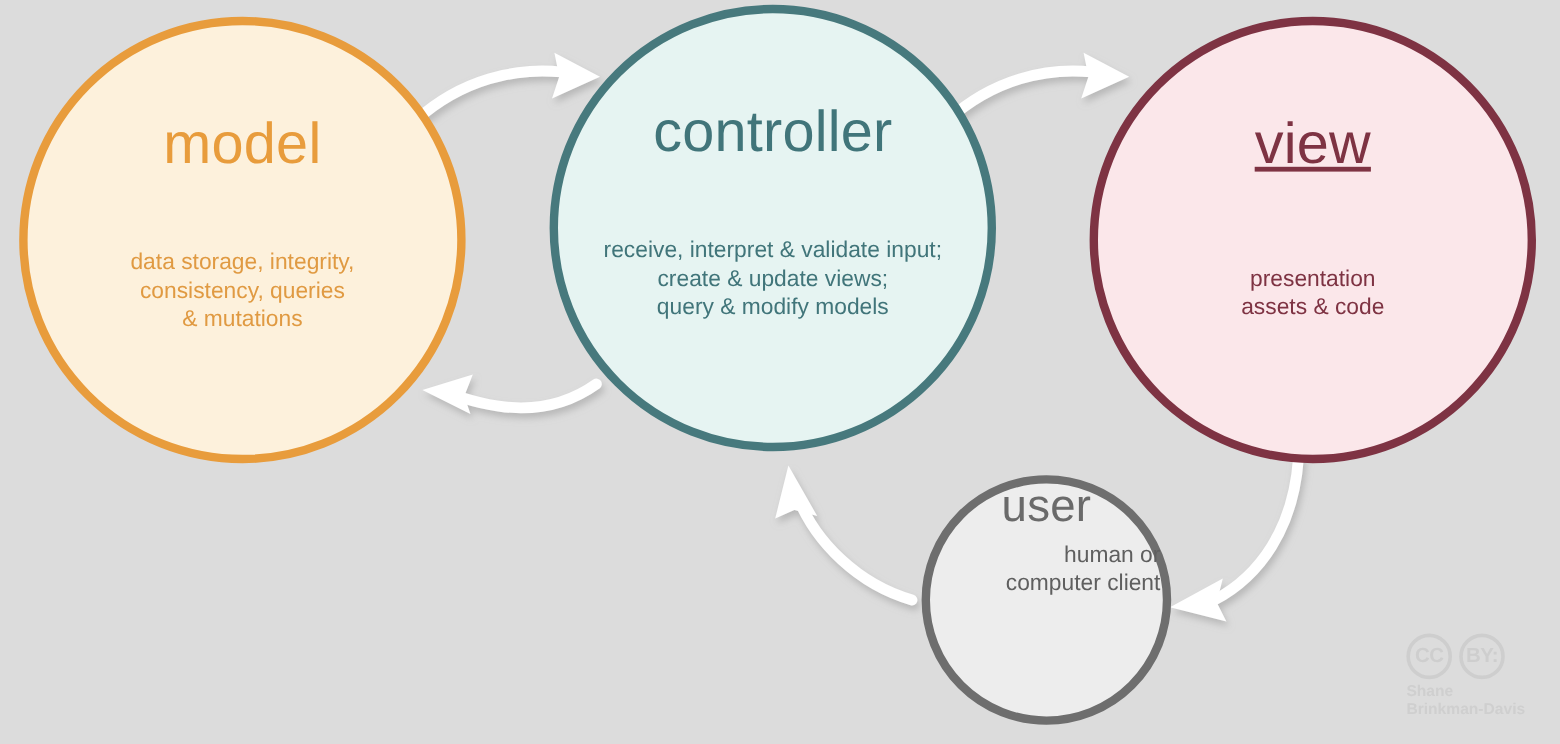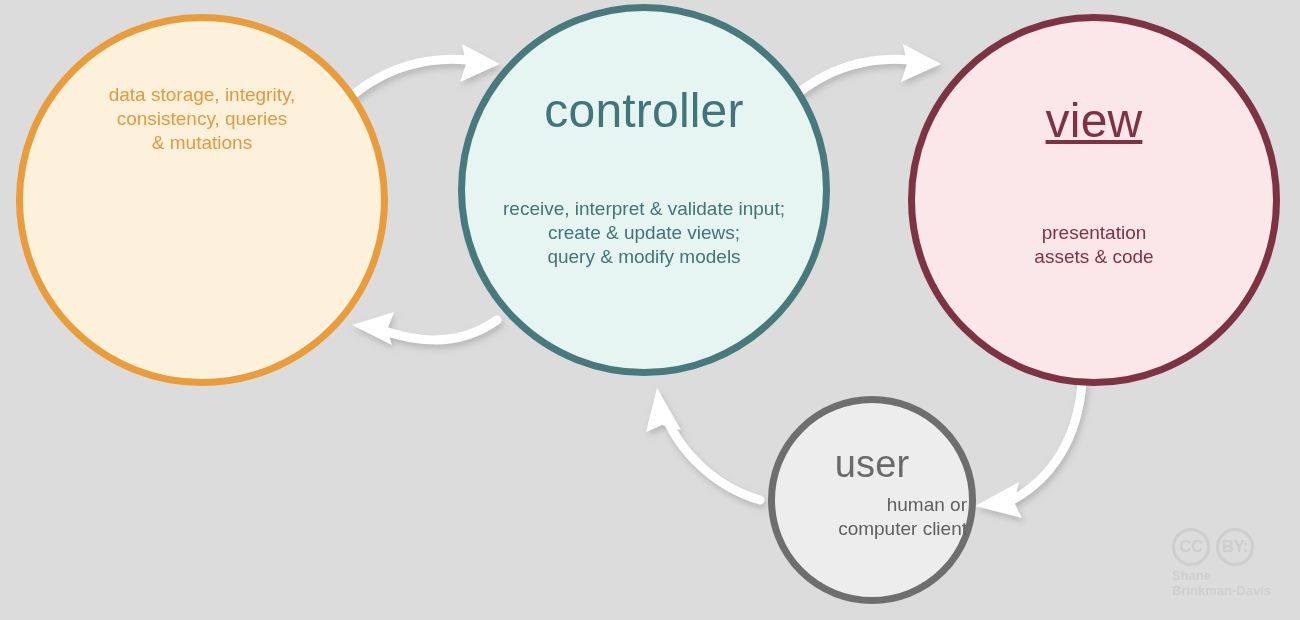--- a/index.html
+++ b/index.html
@@ -112,21 +112,20 @@
     left: 768px;
     top: 396px;
     width: 208px;
     height: 208px;
     background: #ededed;
     border: 7px solid #6e6e6e;
   }
   #node-user .node-title {
     color: #6a6a6a;
     font-size: 38px;
-    margin-top: 42px;
   }
   #node-user .node-desc {
     color: #5f5f5f;
     font-size: 19px;
     margin-top: 10px;
     width: 190px;
   }
 
   
   #cc-badge {
@@ -195,20 +194,21 @@
       <path d="M 975,506 L 1019,482 L 1014,502 L 1022,518 Z" fill="#ffffff"></path>
     </g>
 
     <g filter="url(#arrowShadow)">
       <path d="M 760,500 C 715,487 680,452 665,415" fill="none" stroke="#ffffff" stroke-width="9" stroke-linecap="round"></path>
       <path d="M 657,388 L 681,430 L 662,425 L 646,432 Z" fill="#ffffff"></path>
     </g>
   </svg>
 
   <div class="node" id="node-model">
+    <div class="node-title">model</div>
     <div class="node-desc" style="white-space: pre-line;">data storage, integrity,
 consistency, queries
 &amp; mutations</div>
   </div>
 
   <div class="node" id="node-controller">
     <div class="node-title">controller</div>
     <div class="node-desc" style="white-space: pre-line;">receive, interpret &amp; validate input;
 create &amp; update views;
 query &amp; modify models</div>

